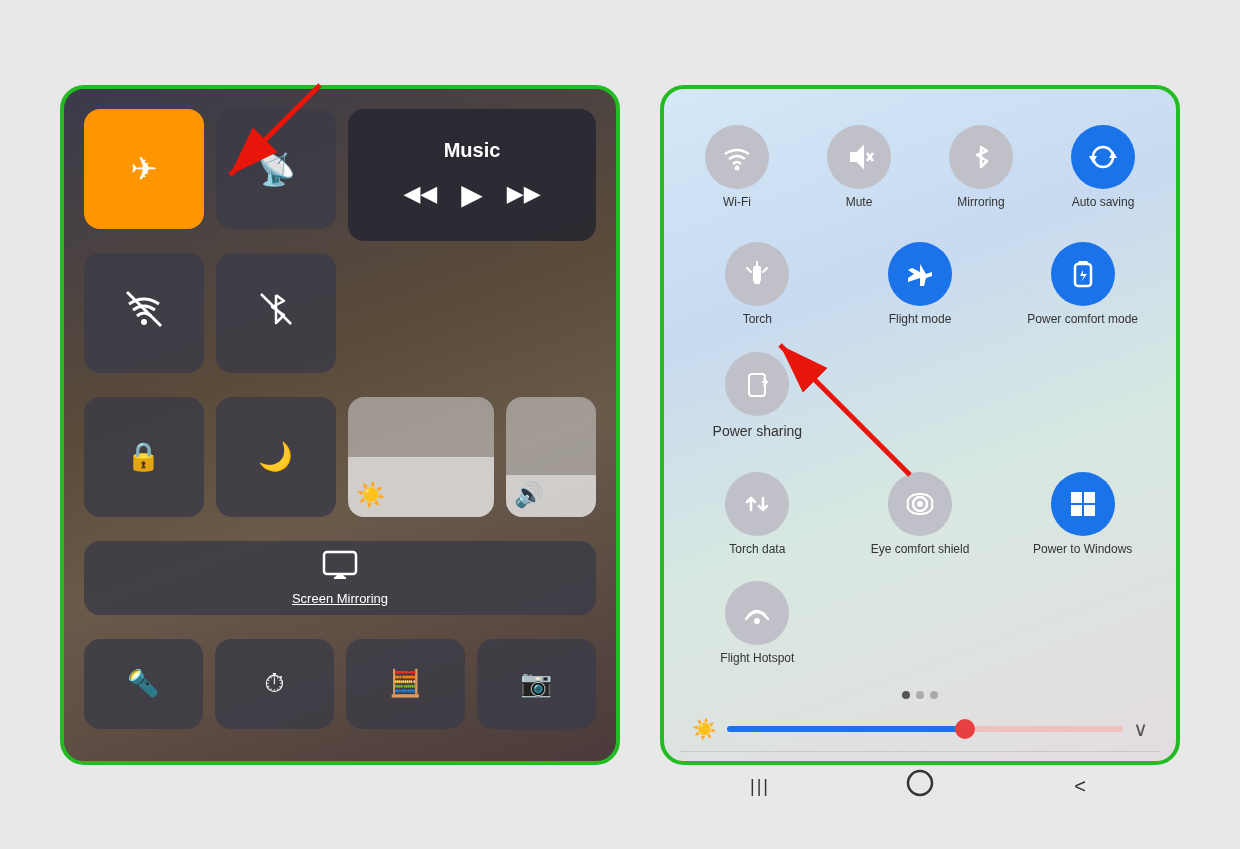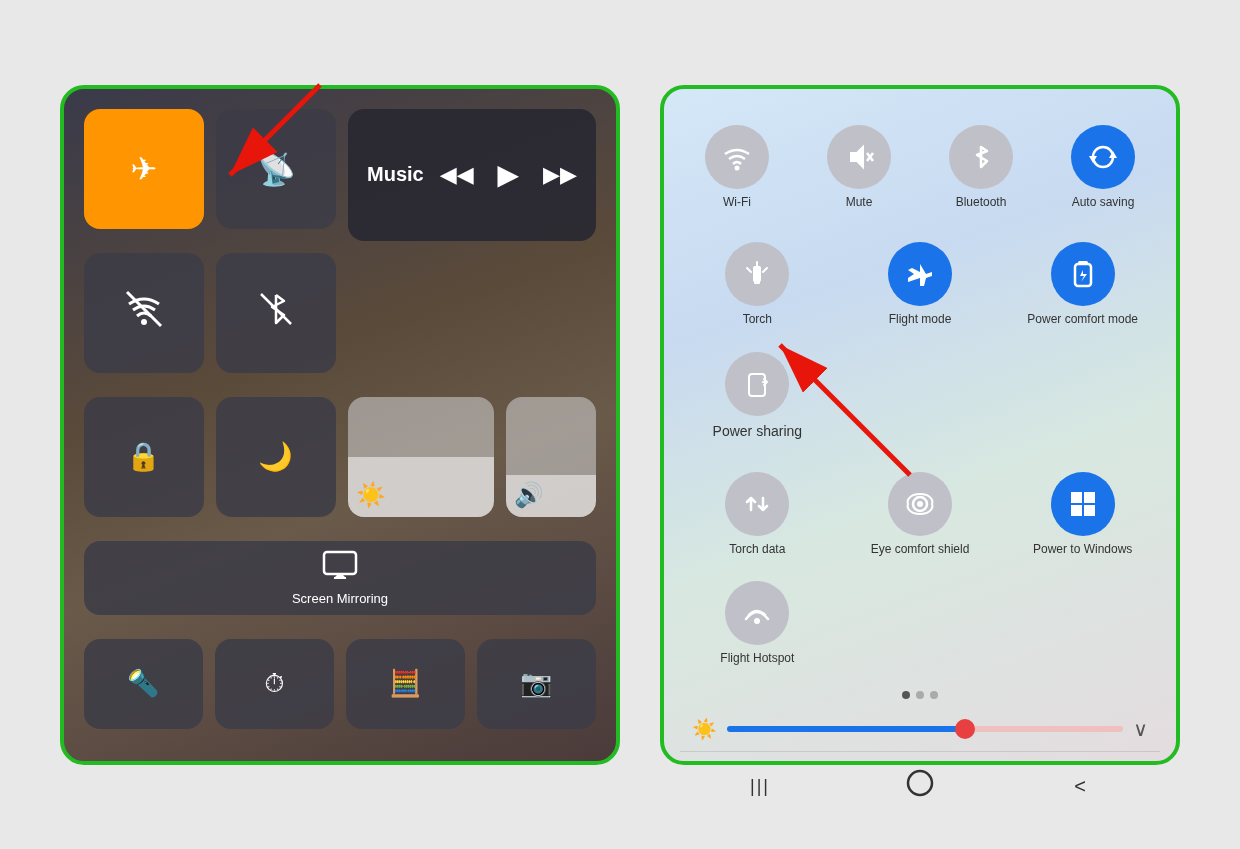--- a/index.html
+++ b/index.html
@@ -59,21 +59,21 @@
 
     .ios-icon {
       font-size: 32px;
     }
 
     .music-block {
       flex: 1;
       background: rgba(40,40,50,0.9);
       border-radius: 16px;
       display: flex;
-      flex-direction: row;
+      flex-direction: column;
       align-items: center;
       justify-content: center;
       color: white;
       gap: 16px;
     }
 
     .music-title {
       font-size: 20px;
       font-weight: 600;
     }
@@ -363,21 +363,21 @@
         <div class="brightness-fill"></div>
         <span class="brightness-icon">☀️</span>
       </div>
       <div class="volume-slider">
         <div class="volume-fill"></div>
         <span class="brightness-icon">🔊</span>
       </div>
     </div>
 
     <div class="ios-row">
-      <div class="ios-btn" style="flex:2;height:74px;">
+      <div class="ios-btn" style="flex:2;height:74px;text-decoration:underline;">
         <span style="font-size:26px;">
           <svg width="36" height="30" viewBox="0 0 36 30">
               <rect x="2" y="2" width="32" height="22" rx="3" stroke="white" stroke-width="2.5" fill="none"></rect>
               <path d="M12 28 L24 28 L20 24 L16 24 Z" fill="white"></path>
               <line x1="12" y1="28" x2="24" y2="28" stroke="white" stroke-width="2"></line>
             </svg>
         </span>
         <span style="font-size:13px;color:white;">Screen Mirroring</span>
       </div>
     </div>
@@ -433,21 +433,21 @@
             </svg>
         </div>
         <span class="android-label">Mute</span>
       </div>
       <div class="android-tile">
         <div class="android-icon-circle light-gray">
           <svg width="32" height="32" viewBox="0 0 32 32">
               <path d="M16 6 L16 26 L22 20 L12 14 L22 10 Z" stroke="white" stroke-width="2.5" fill="none" stroke-linejoin="round"></path>
             </svg>
         </div>
-        <span class="android-label">Bluetooth</span>
+        <span class="android-label">Mirroring</span>
       </div>
       <div class="android-tile">
         <div class="android-icon-circle blue">
           <svg width="32" height="32" viewBox="0 0 32 32">
               <path d="M6 16 A10 10 0 0 1 26 16" stroke="white" stroke-width="2.5" fill="none" stroke-linecap="round"></path>
               <polygon points="26,10 30,17 22,17" fill="white"></polygon>
               <path d="M26 16 A10 10 0 0 1 6 16" stroke="white" stroke-width="2.5" fill="none" stroke-linecap="round"></path>
               <polygon points="6,22 2,15 10,15" fill="white"></polygon>
             </svg>
         </div>

